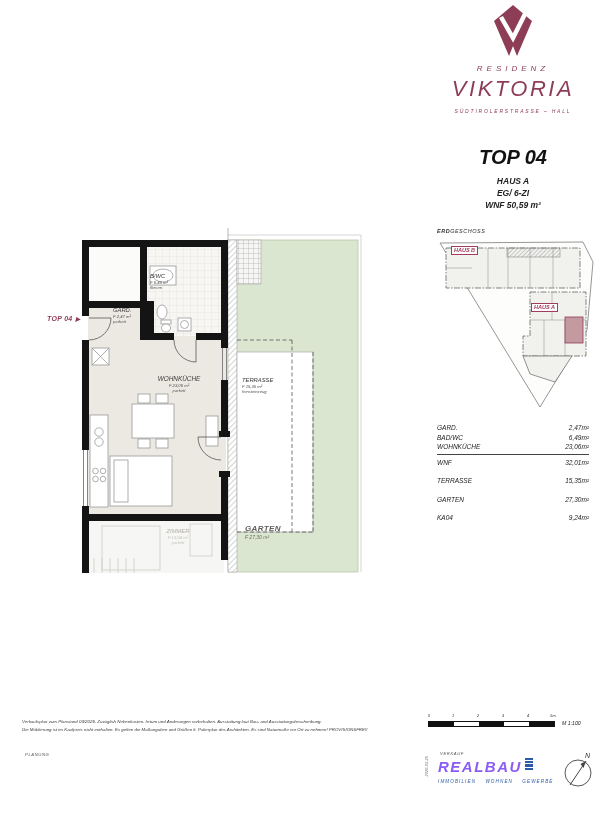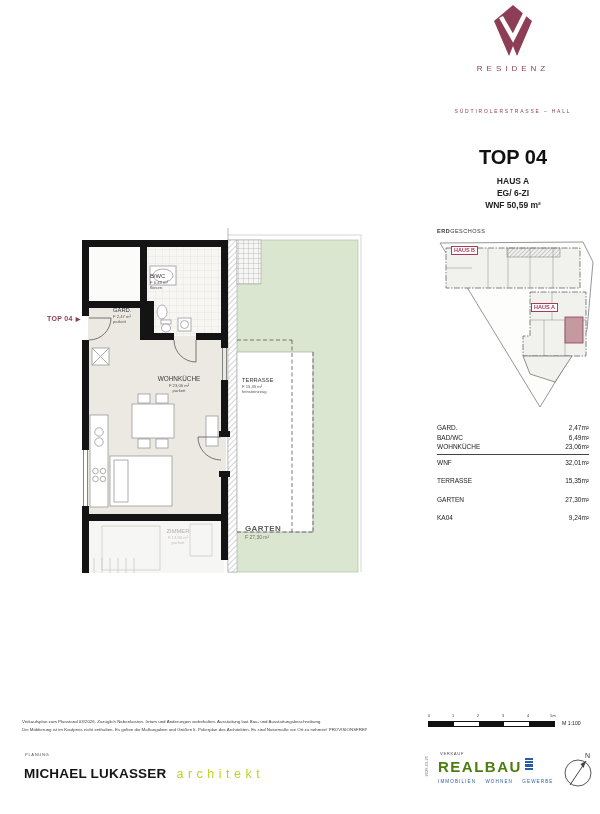--- a/index.html
+++ b/index.html
@@ -1,17 +1,17 @@
 <!DOCTYPE html>
 <html><head>
 <meta charset="utf-8">
 <style>
   html,body{margin:0;padding:0;background:#ffffff;}
   .page{position:relative;width:600px;height:814px;background:#fff;overflow:hidden;
-        font-family:"Liberation Sans", sans-serif;color:#222;}
+        font-family:"Liberation Sans", sans-serif;color:#222;font-style:italic;}
   .abs{position:absolute;}
   .ctr{text-align:center;}
   
   .brand-col{left:430px;top:0;width:166px;}
   .residenz{top:64px;font-size:8px;letter-spacing:4px;color:#8e3d57;font-weight:500;}
   .viktoria{top:76px;font-size:22px;letter-spacing:2.5px;color:#8e3d57;font-weight:500;}
   .tagline{top:108px;font-size:5px;letter-spacing:1.8px;color:#8e3d57;}
   
   .unit-top{top:146px;font-size:20px;font-weight:800;color:#111;}
   .unit-haus{top:176px;font-size:8.5px;font-weight:700;}
@@ -37,21 +37,21 @@
   .top04 .arr{font-size:6px;margin-left:3px;}
   .garten-lbl .g1{font-size:8px;font-weight:600;color:#5d5f58;letter-spacing:.4px;}
   .garten-lbl .g2{font-size:5px;color:#6a6c64;}
   
   .discl{left:22px;top:718px;width:395px;font-size:4.4px;line-height:1.75;color:#3c3c3c;}
   .planung{left:25px;top:752px;font-size:4.2px;letter-spacing:.6px;color:#555;}
   .archline{left:24px;top:764px;white-space:nowrap;}
   .archname{font-size:13.5px;font-weight:800;color:#151515;letter-spacing:.2px;}
   .archtitle{font-size:12.5px;color:#c3d021;letter-spacing:4.5px;margin-left:10px;}
   .verkauf{left:440px;top:751px;font-size:4.2px;letter-spacing:.6px;color:#555;}
-  .realbau{left:438px;top:758px;font-size:15px;font-weight:800;color:#4d7c0f;letter-spacing:1.5px;white-space:nowrap;}
+  .realbau{left:438px;top:758px;font-size:15px;font-weight:800;color:#8b5cf6;letter-spacing:1.5px;white-space:nowrap;}
   .rb-badge{display:inline-block;width:8px;height:13px;margin-left:3px;vertical-align:1px;
             background:repeating-linear-gradient(180deg,#2b5ca8 0 2.2px,#ffffff 2.2px 3.2px);}
   .rb-sub{left:438px;top:779px;font-size:4.6px;color:#2b5ca8;letter-spacing:1.1px;word-spacing:7px;}
   .vdate{left:424px;top:756px;font-size:4px;color:#777;writing-mode:vertical-rl;transform:rotate(180deg);}
   
   .scalebar{left:428px;top:714px;width:170px;height:18px;}
   .sb-tick{position:absolute;top:0;font-size:3.8px;color:#333;transform:translateX(-50%);}
   .sb-bar{position:absolute;left:0;top:7px;width:125px;height:4px;border:0.7px solid #111;display:flex;}
   .sb-seg{width:25px;height:100%;}
   .sb-b{background:#111;} .sb-w{background:#fff;}
@@ -60,20 +60,21 @@
 </head>
 <body>
 
 <div class="page">
 
   <svg class="abs" style="left:490px;top:4px" width="46" height="56" viewBox="0 0 46 56">
     <path d="M23,1 L42,17 L27,52 L23,42 L19,52 L4,17 Z" fill="#8e3d57"></path>
     <path d="M11,13 L23,34 L35,10" fill="none" stroke="#ffffff" stroke-width="4.5"></path>
   </svg>
   <div class="abs ctr brand-col residenz">RESIDENZ</div>
+  <div class="abs ctr brand-col viktoria">VIKTORIA</div>
   <div class="abs ctr brand-col tagline">SÜDTIROLERSTRASSE – HALL</div>
 
   <div class="abs ctr rightcol unit-top">TOP 04</div>
   <div class="abs ctr rightcol unit-haus">HAUS A</div>
   <div class="abs ctr rightcol unit-type">EG/ 6-ZI</div>
   <div class="abs ctr rightcol unit-wnf">WNF 50,59 m²</div>
 
   <div class="abs erdg">
     <b>ERD</b><span>GESCHOSS</span>
   </div>
@@ -276,23 +277,20 @@
       <div class="sb-seg sb-b"></div>
         <div class="sb-seg sb-w"></div>
         <div class="sb-seg sb-b"></div>
         <div class="sb-seg sb-w"></div>
         <div class="sb-seg sb-b"></div>
     </div>
     <span class="sb-m">M 1:100</span>
   </div>
 
   <div class="abs planung">PLANUNG</div>
-  <div class="abs archline">
-    <span class="archname">MICHAEL LUKASSER</span><span class="archtitle">architekt</span>
-  </div>
 
   <div class="abs vdate">2026-03-25</div>
   <div class="abs verkauf">VERKAUF</div>
   <div class="abs realbau">
     <span>REALBAU</span><span class="rb-badge"></span>
   </div>
   <div class="abs rb-sub">IMMOBILIEN WOHNEN GEWERBE</div>
 
   <svg class="abs" style="left:558px;top:748px" width="40" height="44" viewBox="0 0 40 44">
     <circle cx="20" cy="25" r="13" fill="none" stroke="#444" stroke-width="0.9"></circle>

